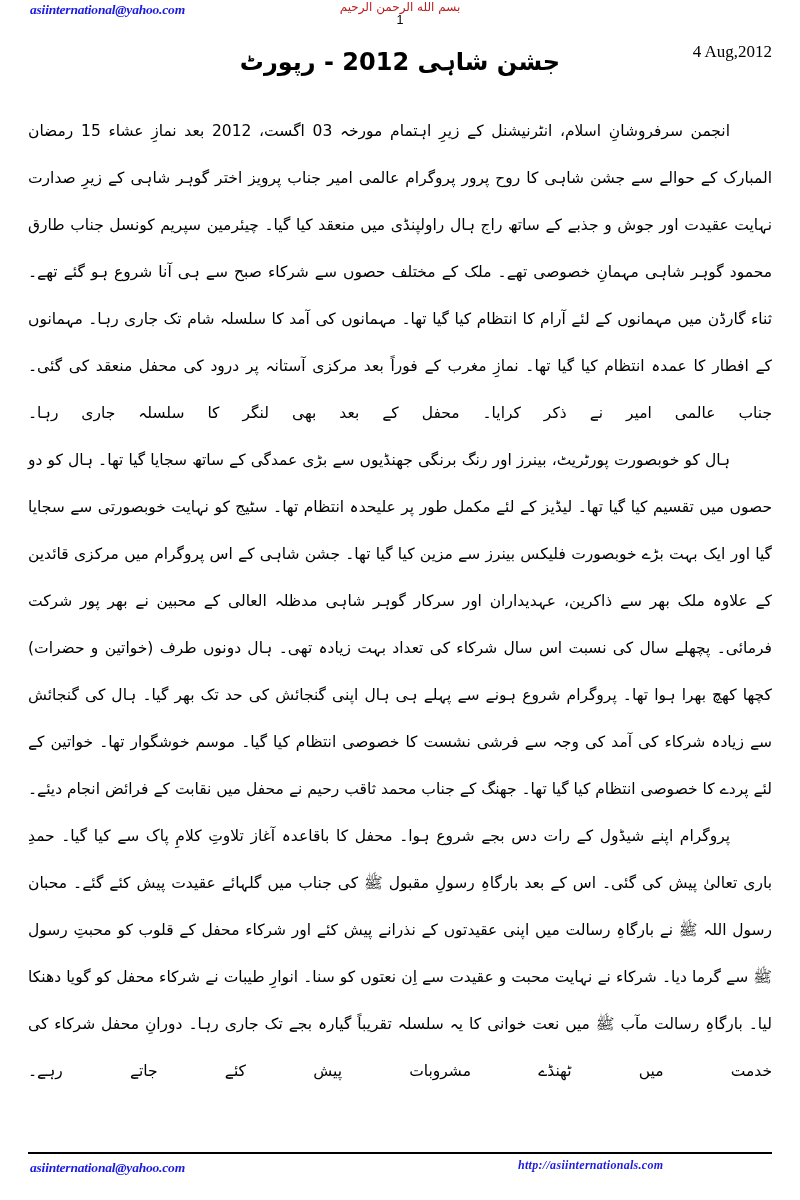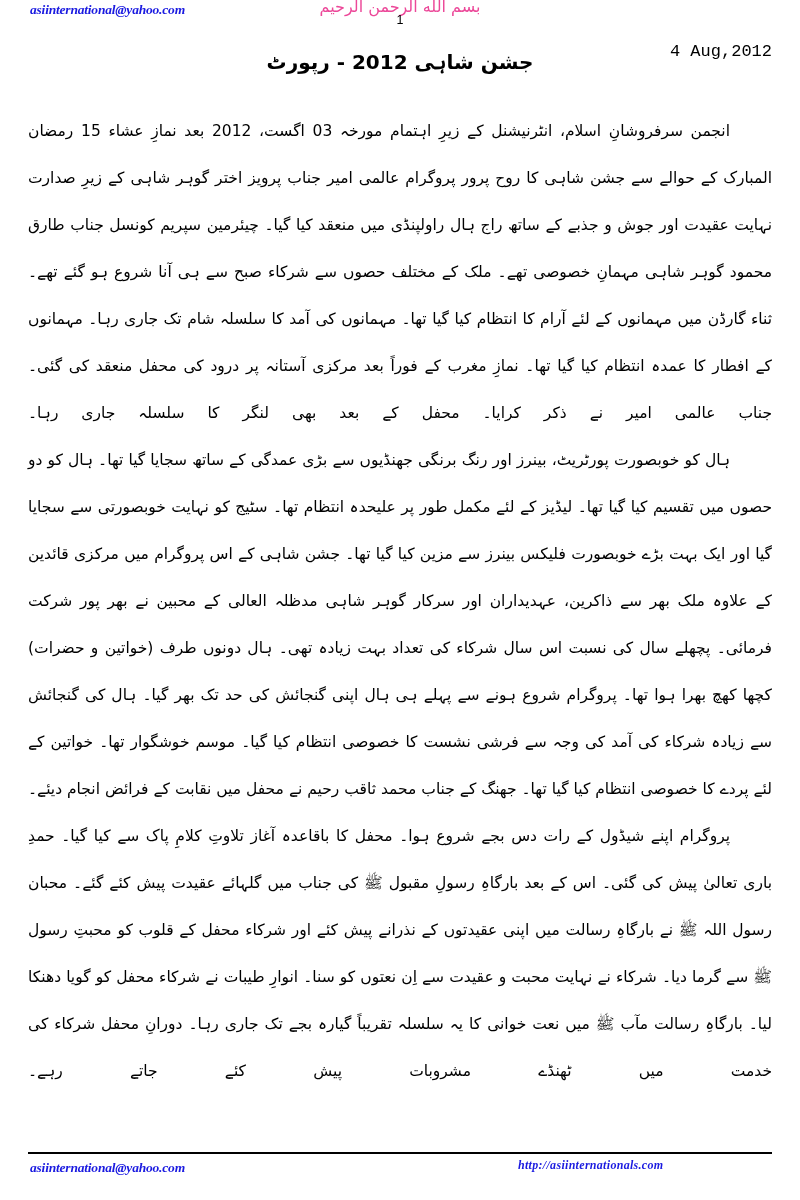--- a/index.html
+++ b/index.html
@@ -44,22 +44,22 @@
     position: absolute;
     left: 0;
     top: 0;
     width: 800px;
     text-align: center;
     direction: rtl;
   }
   .hdr-bismillah {
     display: block;
     font-family: "DejaVu Sans", "Liberation Sans", sans-serif;
-    font-size: 16px;
-    color: #ec4899;
+    font-size: 12px;
+    color: #b91c1c;
     line-height: 14px;
     letter-spacing: -1px;
   }
   .hdr-pageno {
     display: block;
     font-family: "Liberation Sans", "DejaVu Sans", sans-serif;
     font-size: 12.5px;
     color: #000000;
     line-height: 13px;
     direction: ltr;
@@ -71,34 +71,34 @@
     top: 34px;
     left: 0;
     width: 800px;
     height: 64px;
   }
   .doc-date {
     position: absolute;
     right: 28px;
     top: 8px;
     direction: ltr;
-    font-family: Liberation Mono, monospace;
+    font-family: Liberation Serif, serif;
     font-size: 17px;
     color: #000000;
     white-space: nowrap;
   }
   .doc-title {
     position: absolute;
     left: 0;
     top: 0;
     width: 800px;
     text-align: center;
     direction: rtl;
     font-family: "DejaVu Sans", "Liberation Sans", sans-serif;
-    font-size: 20px;
+    font-size: 24px;
     font-weight: bold;
     color: #000000;
     line-height: 56px;
     letter-spacing: -0.5px;
     white-space: nowrap;
   }
 
   
   .doc-body {
     position: absolute;

